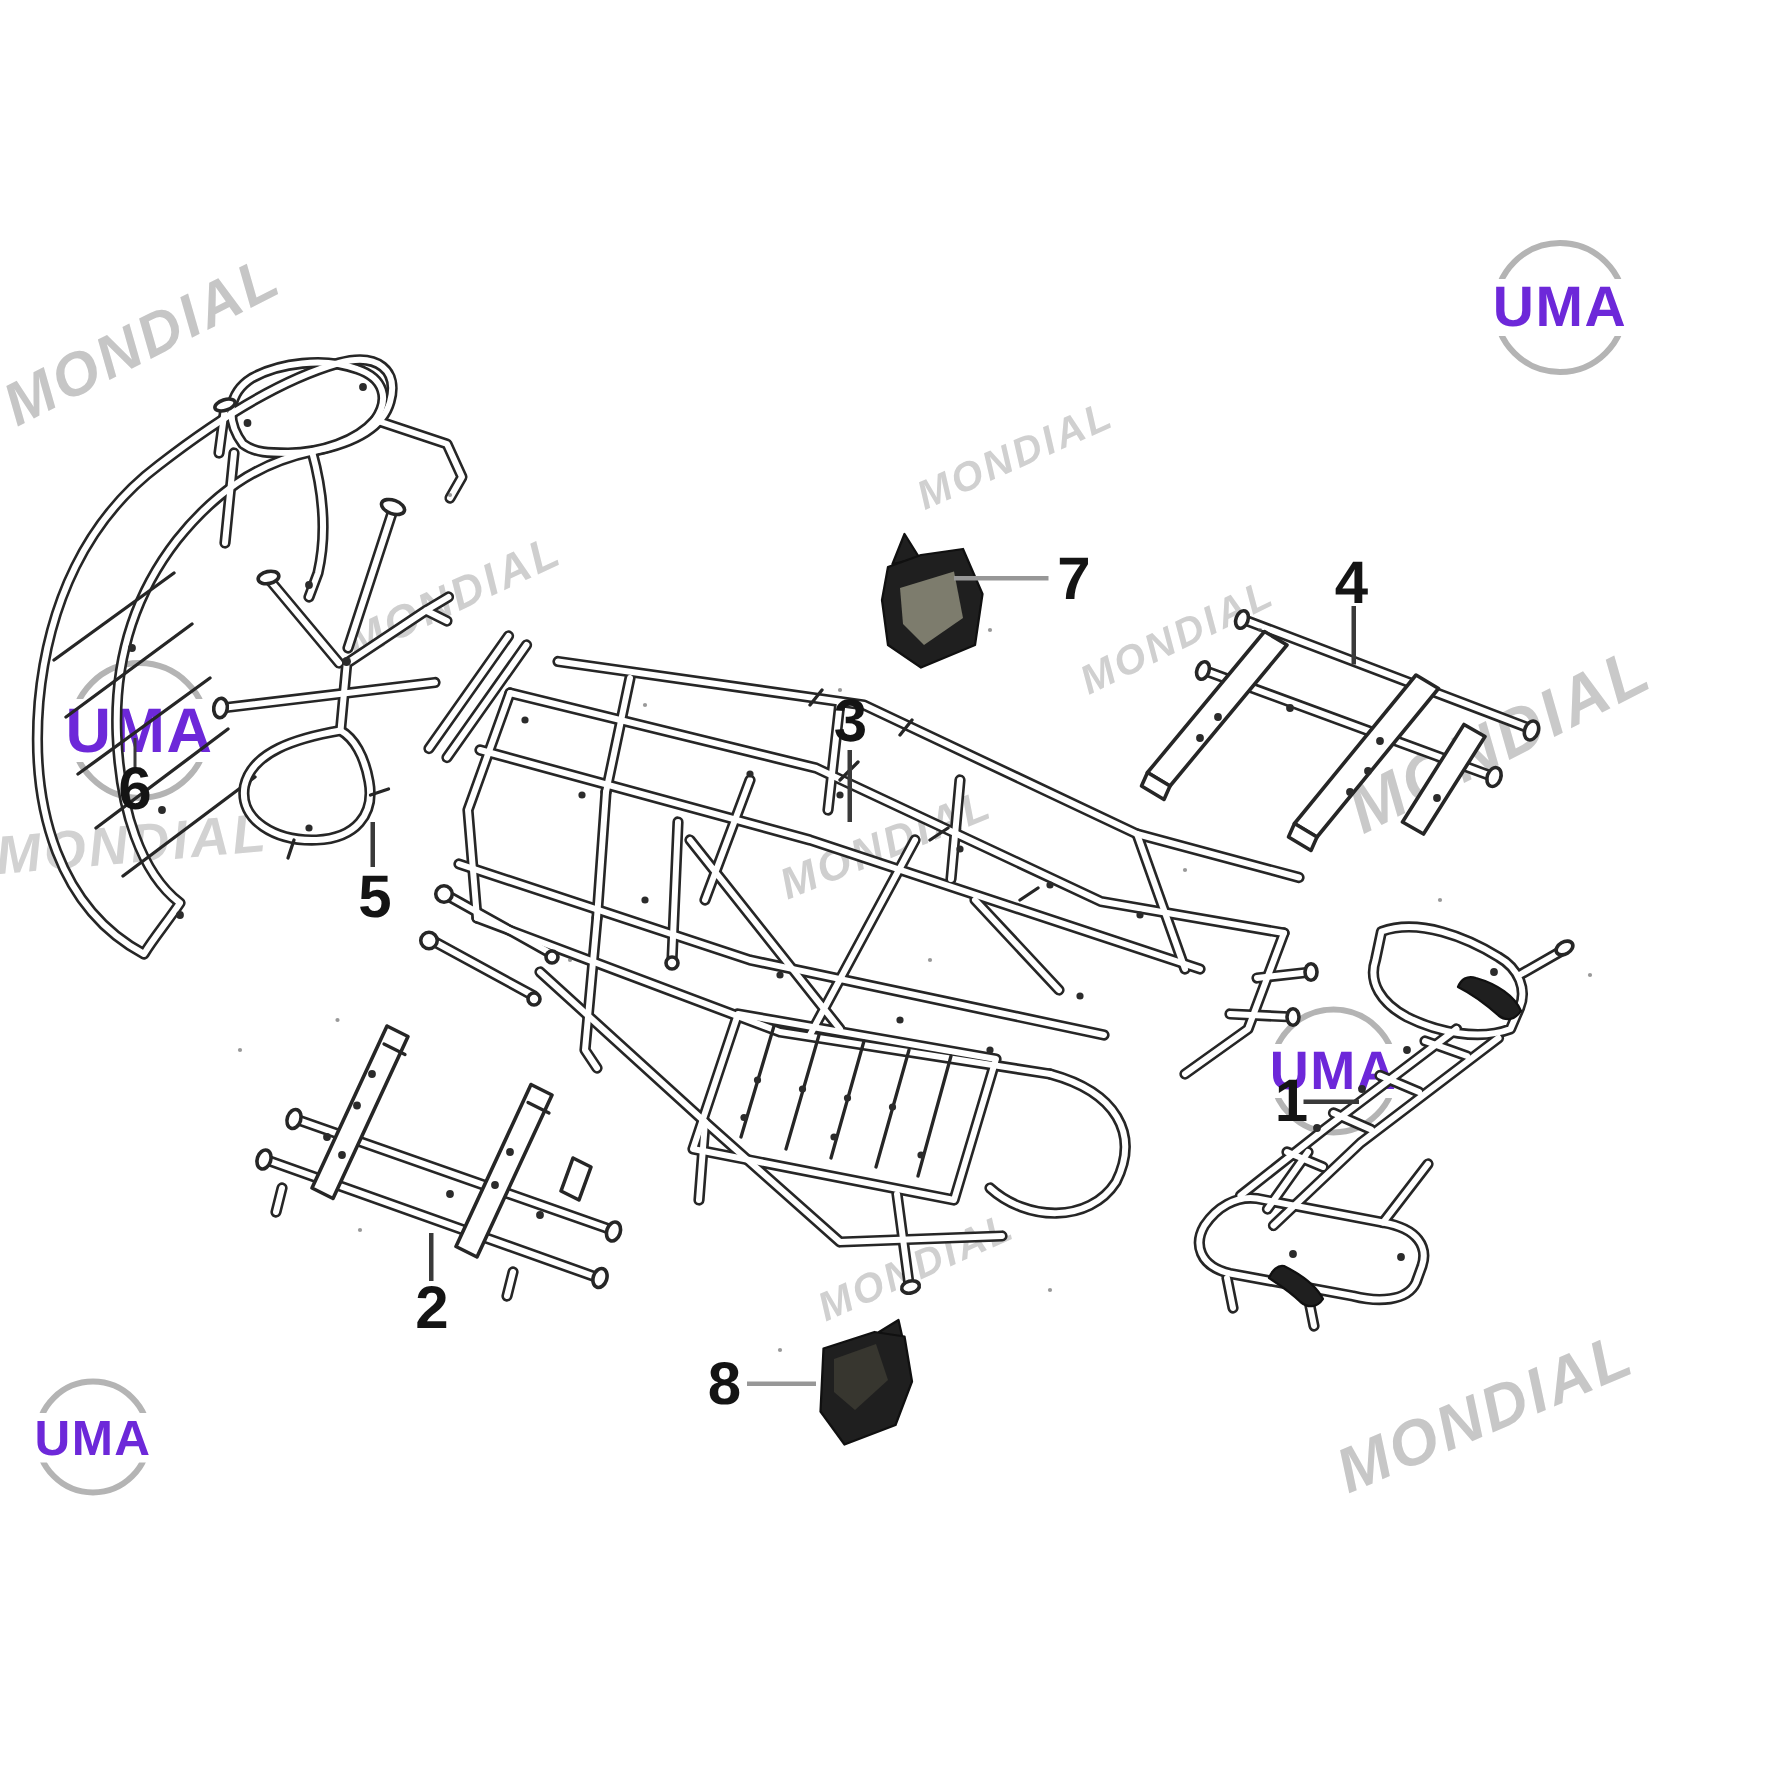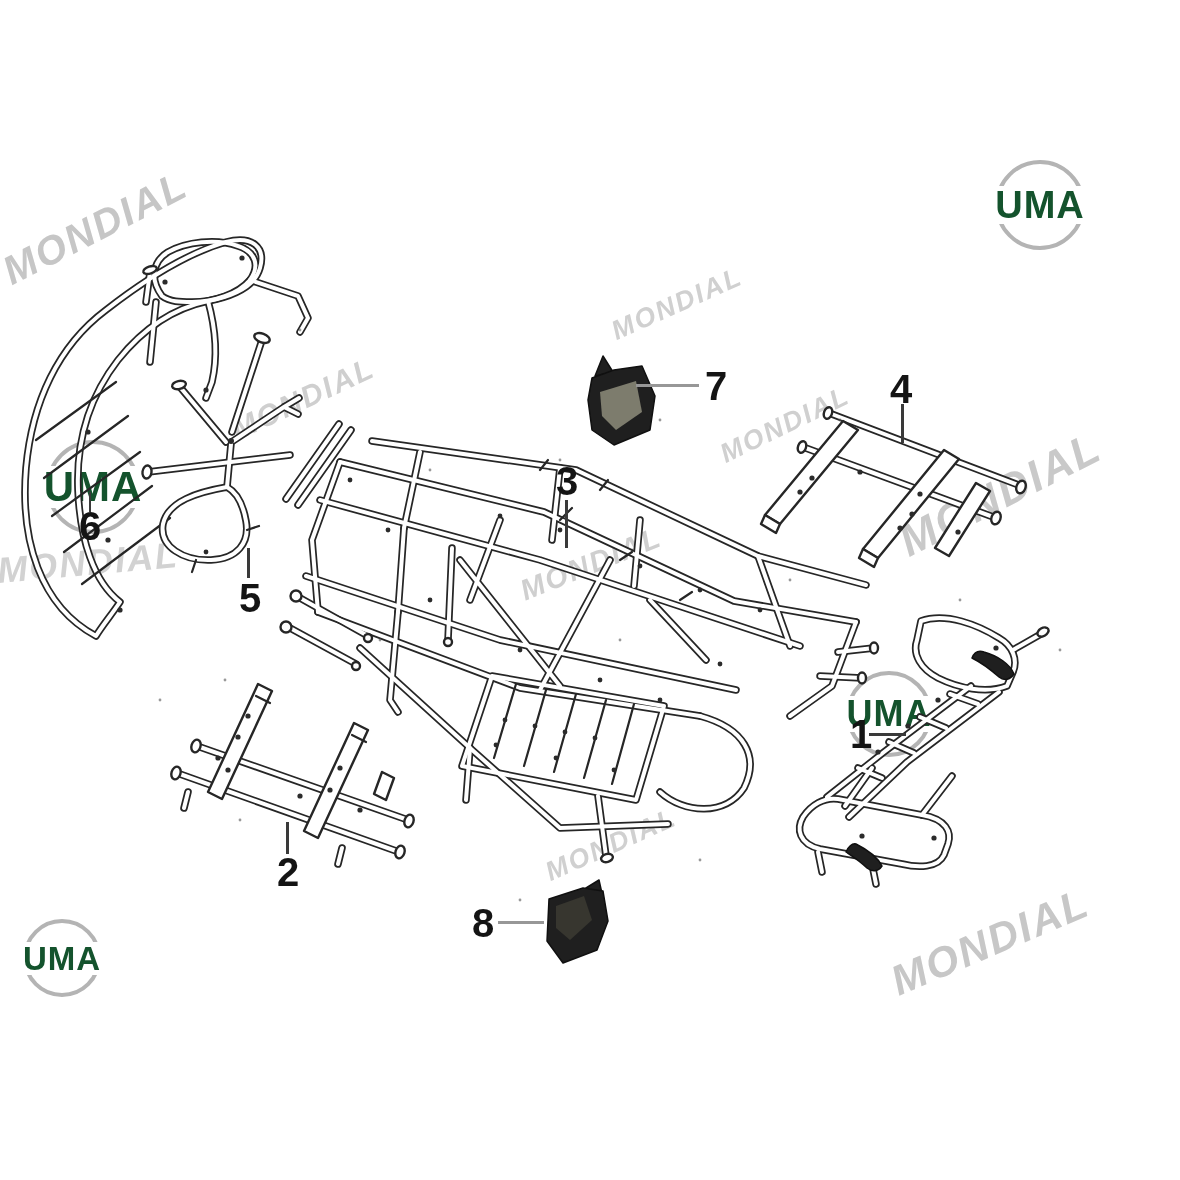--- a/index.html
+++ b/index.html
@@ -17,21 +17,21 @@
   .wm6{left:88px;top:563px;font-size:36px;color:#d2d2d2;transform:translate(-50%,-50%) rotate(-5deg);}
   .wm7{left:591px;top:564px;font-size:29px;color:#cfcfcf;transform:translate(-50%,-50%) rotate(-22deg);}
   .wm8{left:611px;top:845px;font-size:27px;color:#d0d0d0;transform:translate(-50%,-50%) rotate(-24deg);}
   .wm9{left:990px;top:942px;font-size:42px;color:#c7c7c7;transform:translate(-50%,-50%) rotate(-23deg);}
 
   
   .uma{position:absolute;z-index:1;transform:translate(-50%,-50%);display:flex;
        align-items:center;justify-content:center;}
   .uma .ring{position:absolute;left:0;top:0;width:100%;height:100%;border-radius:50%;
              border:4px solid #b4b4b4;box-sizing:border-box;}
-  .uma .txt{position:relative;font-weight:700;color:#14532d;letter-spacing:1px;
+  .uma .txt{position:relative;font-weight:700;color:#6d28d9;letter-spacing:1px;
             background:#ffffff;padding:0 3px;line-height:1;}
   .uma1{left:1040px;top:205px;width:90px;height:90px;}  .uma1 .txt{font-size:38px;}
   .uma2{left:93px;top:487px;width:94px;height:94px;}    .uma2 .txt{font-size:42px;}
   .uma3{left:889px;top:714px;width:86px;height:86px;}   .uma3 .txt{font-size:36px;}
   .uma4{left:62px;top:958px;width:78px;height:78px;}    .uma4 .txt{font-size:33px;}
 
   
   svg.art{position:absolute;left:0;top:0;z-index:2;}
   .to{fill:none;stroke:#262626;stroke-width:7.5;stroke-linecap:round;stroke-linejoin:round;}
   .ti{fill:none;stroke:#ffffff;stroke-width:4;stroke-linecap:round;stroke-linejoin:round;}

